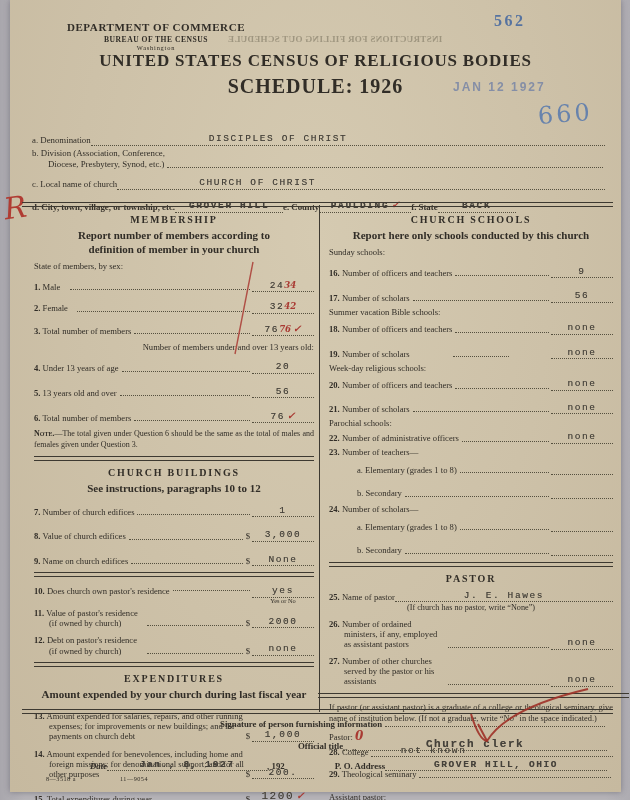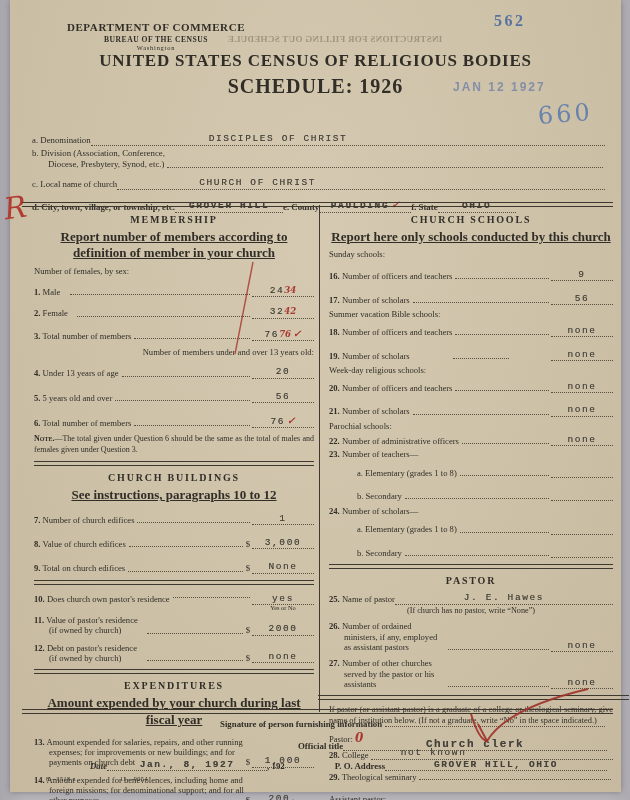--- a/index.html
+++ b/index.html
@@ -41,21 +41,21 @@
        letter-spacing:1.6px;color:#45413a;white-space:nowrap;text-shadow:0 0 .5px rgba(70,65,55,.55);}
   .red{font-family:"DejaVu Serif",serif;font-style:italic;color:#a93a33;font-weight:bold;}
   .chk{color:#a93a33;font-weight:bold;font-style:italic;font-size:10px;margin-left:2px;}
   .indent{padding-left:16px;}
   
   .vdiv{position:absolute;top:205px;left:309px;width:1px;height:507px;background:#3d3931;}
   .heavyrule{position:absolute;top:202px;left:12px;right:8px;}
   .colL{position:absolute;top:208px;left:24px;width:280px;font-size:8.6px;line-height:1.2;}
   .colR{position:absolute;top:208px;left:319px;width:284px;font-size:8.6px;line-height:1.2;}
   .sect{text-align:center;font-weight:bold;font-size:10px;letter-spacing:1.8px;margin-top:6px;}
-  .ssub{text-align:center;font-weight:bold;font-size:13px;margin-top:3px;line-height:1.25;text-decoration:underline;}
+  .ssub{text-align:center;font-weight:bold;font-size:11px;margin-top:3px;line-height:1.25;}
   .grp{margin-top:4px;font-size:8.6px;}
   .q{display:flex;align-items:flex-end;margin-top:9px;}
   .ql{padding-left:15px;text-indent:-15px;}
   .qn{font-weight:bold;}
   .cur{margin:0 2px 0 1px;}
   .vslot{width:62px;border-bottom:1px dotted #55503f;text-align:center;flex-shrink:0;position:relative;}
   .vslot .under{position:absolute;top:100%;left:0;right:0;font-size:6.4px;text-align:center;color:#312d27;}
   .note{font-size:8px;margin-top:6px;text-align:justify;line-height:1.3;}
   .note .nc{font-variant:small-caps;font-weight:bold;}
   .colrule{margin-top:6px;}
@@ -119,32 +119,32 @@
       <span>d. City, town, village, or township, etc.</span>
       <span class="slot" style="width:108px;">
         <span class="t">GROVER HILL</span>
       </span>
       <span>e. County</span>
       <span class="slot" style="width:92px;">
         <span class="t">PAULDING</span><span class="chk">✓</span>
       </span>
       <span>f. State</span>
       <span class="slot" style="width:78px;">
-        <span class="t">OHIO</span>
+        <span class="t">BACK</span>
       </span>
     </div>
   </div>
 
   <div class="heavyrule rule2"></div>
   <div class="vdiv"></div>
 
   <div class="colL">
     <div class="sect">MEMBERSHIP</div>
     <div class="ssub" style="width:230px;margin:3px auto 0;">Report number of members according to definition of member in your church</div>
-    <div class="grp">Number of females, by sex:</div>
+    <div class="grp">State of members, by sex:</div>
 
     <div class="q">
       <span class="ql"><span class="qn">1.</span> <span>Male</span></span>
       <span class="lead"></span>
       <span class="vslot"><span class="t">24</span><span class="red">34</span></span>
     </div>
     <div class="q">
       <span class="ql"><span class="qn">2.</span> <span>Female</span></span>
       <span class="lead"></span>
       <span class="vslot"><span class="t">32</span><span class="red">42</span></span>
@@ -155,21 +155,21 @@
       <span class="vslot"><span class="t">76</span><span class="red">76</span><span class="chk">✓</span></span>
     </div>
 
     <div class="grp" style="margin-top:6px;text-align:right;">Number of members under and over 13 years old:</div>
     <div class="q">
       <span class="ql"><span class="qn">4.</span> <span>Under 13 years of age</span></span>
       <span class="lead"></span>
       <span class="vslot"><span class="t">20</span></span>
     </div>
     <div class="q" style="margin-top:12px;">
-      <span class="ql"><span class="qn">5.</span> <span>5 years old and over</span></span>
+      <span class="ql"><span class="qn">5.</span> <span>13 years old and over</span></span>
       <span class="lead"></span>
       <span class="vslot"><span class="t">56</span></span>
     </div>
     <div class="q" style="margin-top:12px;">
       <span class="ql"><span class="qn">6.</span> <span>Total number of members</span></span>
       <span class="lead"></span>
       <span class="vslot"><span class="t">76</span><span class="chk">✓</span></span>
     </div>
 
     <div class="note"><span class="nc">Note.</span><span>—The total given under Question 6 should be the same as the total of males and females given under Question 3.</span></div>
@@ -183,21 +183,21 @@
       <span class="lead"></span>
       <span class="vslot"><span class="t">1</span></span>
     </div>
     <div class="q" style="margin-top:12px;">
       <span class="ql"><span class="qn">8.</span> <span>Value of church edifices</span></span>
       <span class="lead"></span>
       <span class="cur">$</span>
       <span class="vslot"><span class="t">3,000</span></span>
     </div>
     <div class="q" style="margin-top:12px;">
-      <span class="ql"><span class="qn">9.</span> <span>Total on church edifices</span></span>
+      <span class="ql"><span class="qn">9.</span> <span>Name on church edifices</span></span>
       <span class="lead"></span>
       <span class="cur">$</span>
       <span class="vslot"><span class="t">None</span></span>
     </div>
 
     <div class="rule2 colrule"></div>
 
     <div class="q" style="margin-top:8px;align-items:center;">
       <span class="ql"><span class="qn">10.</span> <span>Does church own pastor's residence</span></span>
       <span class="lead"></span>

